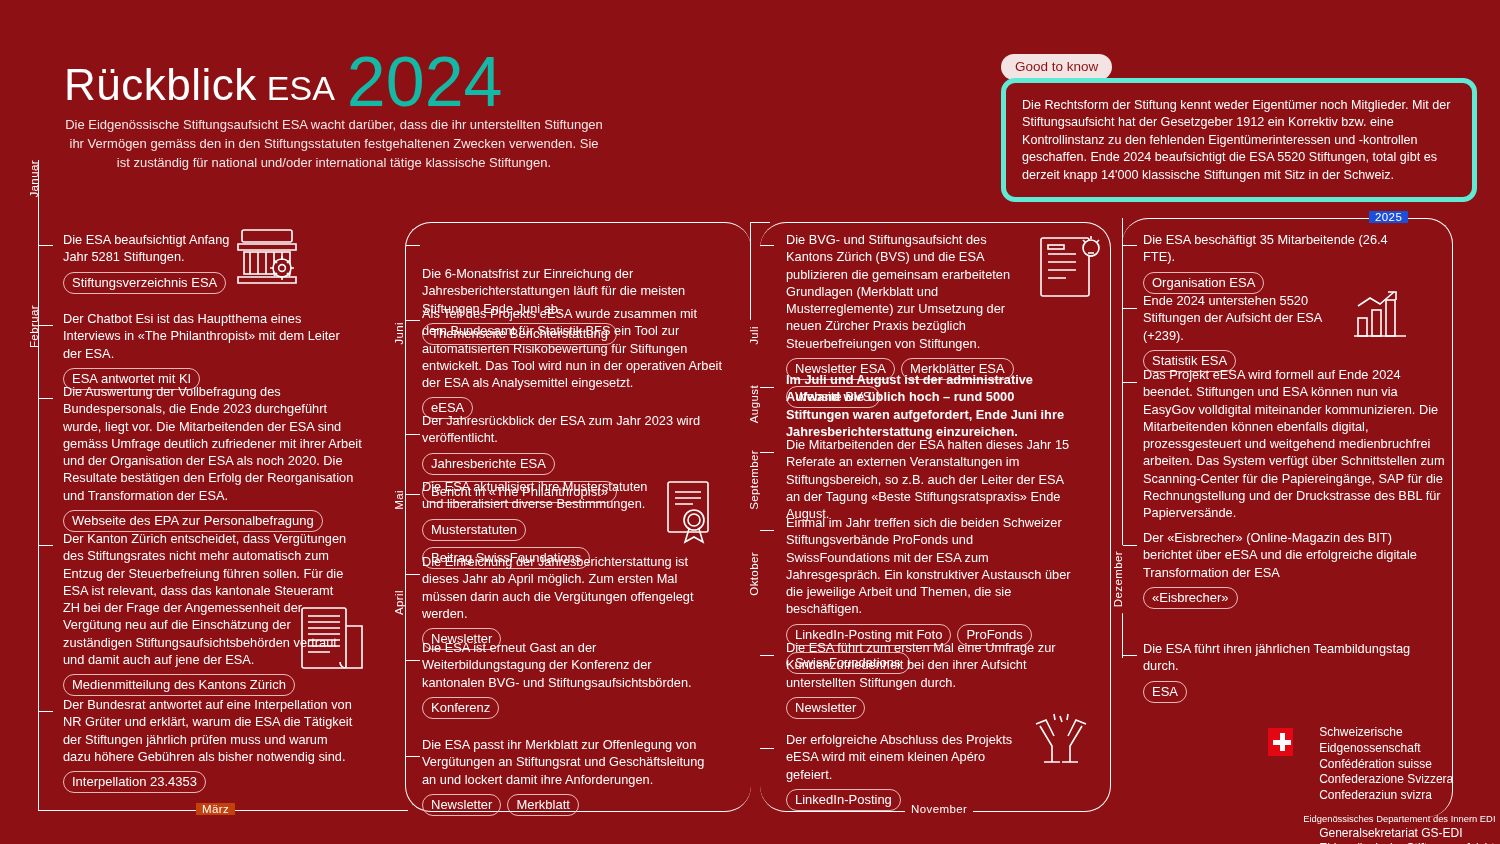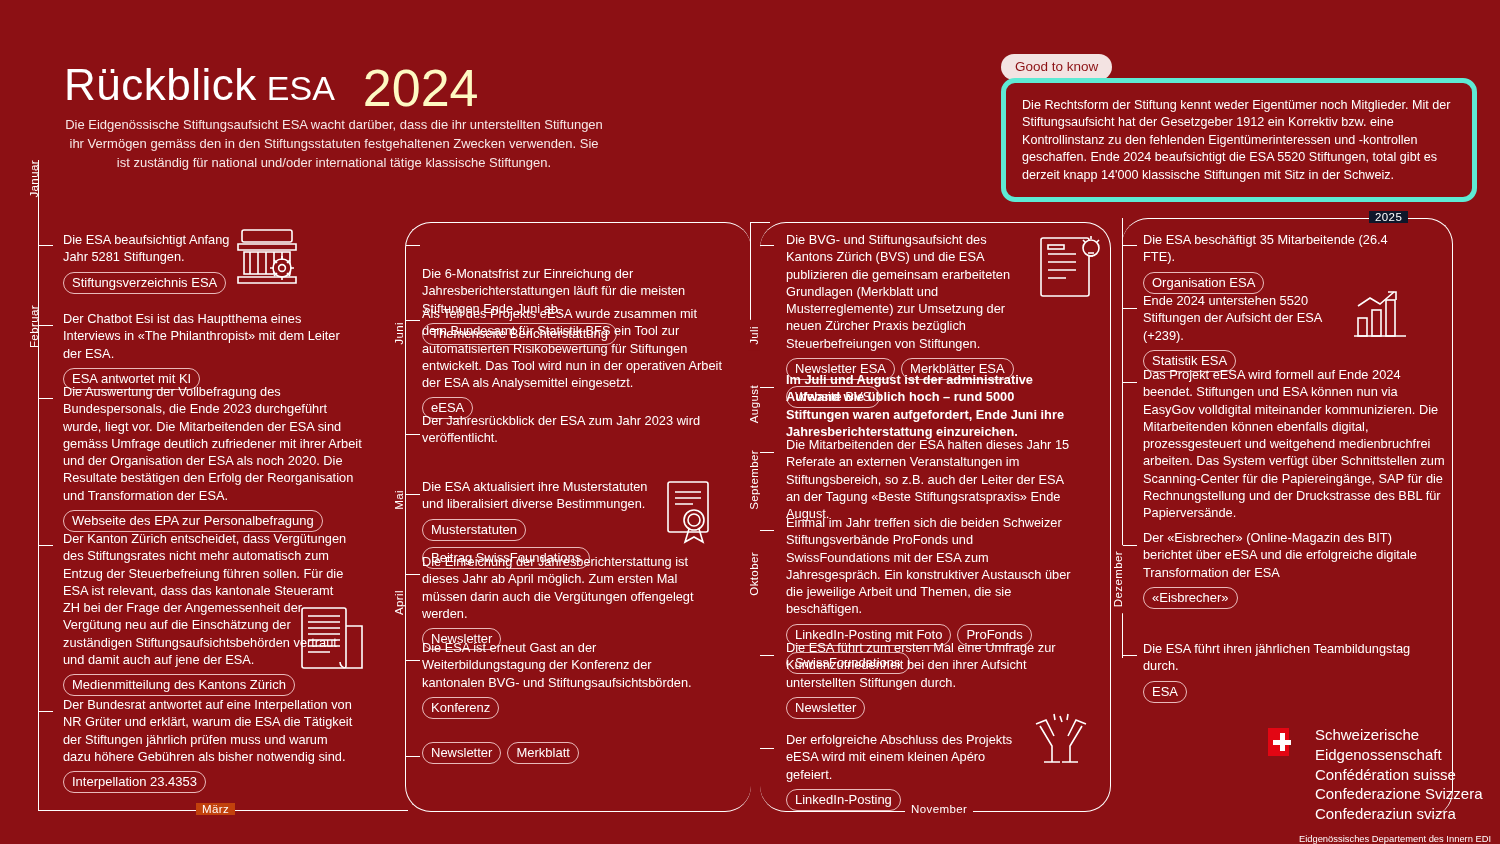--- a/index.html
+++ b/index.html
@@ -11,21 +11,21 @@
     overflow:hidden;
     position:relative;
   }
   .page{position:absolute;inset:0;}
 
   
   .header{position:absolute;left:64px;top:28px;width:640px;}
   .title-row{display:flex;align-items:baseline;}
   .t-rueckblick{font-size:44px;font-weight:400;letter-spacing:.5px;color:#ffffff;margin-top:32px;}
   .t-esa{font-size:34px;font-weight:400;margin-left:10px;color:#ffffff;}
-  .t-year{font-size:52px;font-weight:300;margin-left:28px;color:#fef9c3;line-height:.9;position:relative;top:6px;}
+  .t-year{font-size:70px;font-weight:300;margin-left:12px;color:#14b8a6;line-height:.9;position:relative;top:6px;}
   .lead{margin-top:6px;font-size:13px;line-height:1.45;color:#f6e7e7;max-width:540px;text-align:center;}
 
   
   .gtk-pill{
     position:absolute;left:1001px;top:54px;
     background:#f3e3e2;color:#8c1014;
     font-size:13.5px;border-radius:14px;padding:5px 14px 6px;
   }
   .gtk-box{
     position:absolute;left:1001px;top:78px;width:434px;
@@ -59,21 +59,21 @@
 
   
   .icon{position:absolute;}
 
   
   .swiss{position:absolute;left:1268px;top:725px;display:flex;gap:10px;}
   .flag{width:28px;height:28px;background:#e30613;position:relative;margin-top:3px;}
   .flag:before,.flag:after{content:"";position:absolute;background:#fff;}
   .flag:before{left:11.5px;top:5px;width:5px;height:18px;}
   .flag:after{top:11.5px;left:5px;height:5px;width:18px;}
-  .swiss-txt{font-size:15px;line-height:1.32;color:#ffffff;margin-left:16px;}
+  .swiss-txt{font-size:12px;line-height:1.32;color:#ffffff;margin-left:16px;}
   .swiss-dept{margin-top:9px;font-size:9.4px;line-height:1.32;color:#ffffff;}
 </style>
 </head>
 <body>
 
 <div class="page">
 
   <div class="header">
     <div class="title-row">
       <span class="t-rueckblick">Rückblick</span>
@@ -104,21 +104,21 @@
   <div class="hlabel" style="left:196px;top:803px;background:#c2410c;padding:0 6px;">März</div>
   <div class="vlabel" style="left:393px;top:590px;">April</div>
   <div class="vlabel" style="left:393px;top:490px;">Mai</div>
   <div class="vlabel" style="left:393px;top:322px;">Juni</div>
   <div class="vlabel" style="left:748px;top:320px;background:#8c1014;padding:6px 0;">Juli</div>
   <div class="vlabel" style="left:748px;top:385px;">August</div>
   <div class="vlabel" style="left:748px;top:450px;">September</div>
   <div class="vlabel" style="left:748px;top:552px;">Oktober</div>
   <div class="hlabel" style="left:905px;top:803px;background:#8c1014;padding:0 6px;">November</div>
   <div class="vlabel" style="left:1112px;top:545px;background:#8c1014;padding:6px 0;">Dezember</div>
-  <div class="hlabel" style="left:1369px;top:211px;background:#0f172a;padding:0 6px;">2025</div>
+  <div class="hlabel" style="left:1369px;top:211px;background:#1d4ed8;padding:0 6px;">2025</div>
 
   <div class="tick" style="left:39px;top:245px;"></div>
   <div class="entry" style="left:63px;top:231px;width:175px;">
     <p>Die ESA beaufsichtigt Anfang Jahr 5281 Stiftungen.</p>
     <div class="tagrow">
       <span class="tag">Stiftungsverzeichnis ESA</span>
     </div>
   </div>
 
   <div class="tick" style="left:39px;top:325px;"></div>
@@ -187,20 +187,24 @@
   <div class="entry" style="left:422px;top:305px;width:300px;">
     <p>Als Teil des Projekts eESA wurde zusammen mit dem Bundesamt für Statistik BFS ein Tool zur automatisierten Risikobewertung für Stiftungen entwickelt. Das Tool wird nun in der operativen Arbeit der ESA als Analysemittel eingesetzt.</p>
     <div class="tagrow">
       <span class="tag">eESA</span>
     </div>
   </div>
 
   <div class="tick" style="left:406px;top:434px;"></div>
   <div class="entry" style="left:422px;top:412px;width:290px;">
     <p>Der Jahresrückblick der ESA zum Jahr 2023 wird veröffentlicht.</p>
+    <div class="tagrow">
+      <span class="tag">Jahresberichte ESA</span>
+      <span class="tag">Bericht in «The Philanthropist»</span>
+    </div>
   </div>
 
   <div class="tick" style="left:406px;top:494px;"></div>
   <div class="entry" style="left:422px;top:478px;width:250px;">
     <p>Die ESA aktualisiert ihre Musterstatuten und liberalisiert diverse Bestimmungen.</p>
     <div class="tagrow">
       <span class="tag">Musterstatuten</span>
       <span class="tag">Beitrag SwissFoundations</span>
     </div>
   </div>
@@ -216,20 +220,21 @@
   <div class="tick" style="left:406px;top:660px;"></div>
   <div class="entry" style="left:422px;top:639px;width:270px;">
     <p>Die ESA ist erneut Gast an der Weiterbildungstagung der Konferenz der kantonalen BVG- und Stiftungsaufsichtsbörden.</p>
     <div class="tagrow">
       <span class="tag">Konferenz</span>
     </div>
   </div>
 
   <div class="tick" style="left:406px;top:756px;"></div>
   <div class="entry" style="left:422px;top:736px;width:285px;">
+    <p>Die ESA passt ihr Merkblatt zur Offenlegung von Vergütungen an Stiftungsrat und Geschäftsleitung an und lockert damit ihre Anforderungen.</p>
     <div class="tagrow">
       <span class="tag">Newsletter</span>
       <span class="tag">Merkblatt</span>
     </div>
   </div>
 
   <div class="icon" style="left:660px;top:476px;">
     <svg width="62" height="72" viewBox="0 0 62 72" fill="none" stroke="#ffffff" stroke-width="1.6">
       <rect x="8" y="6" width="40" height="50" rx="2"></rect>
       <path d="M15 16h26M15 22h26M15 28h18"></path>

